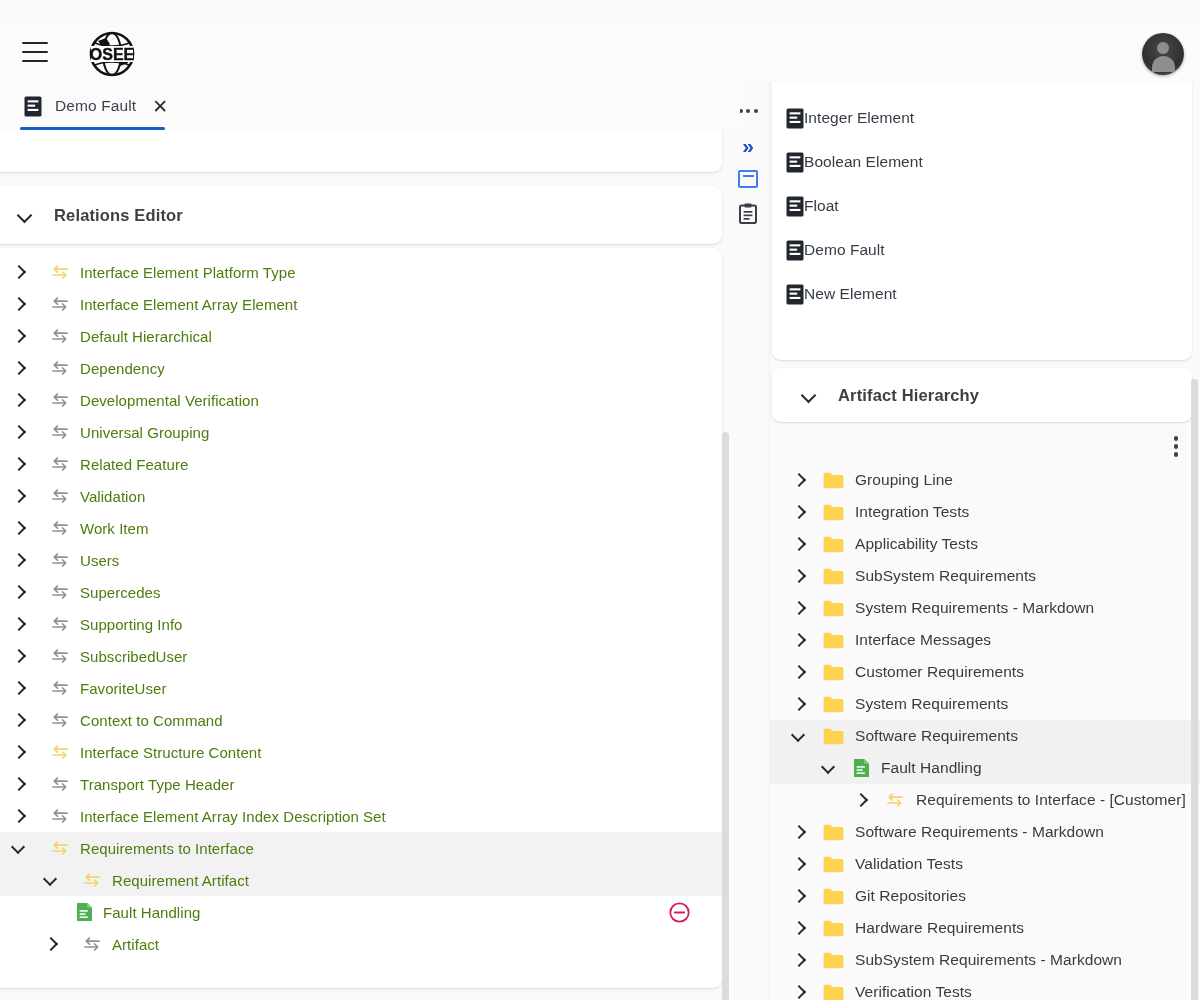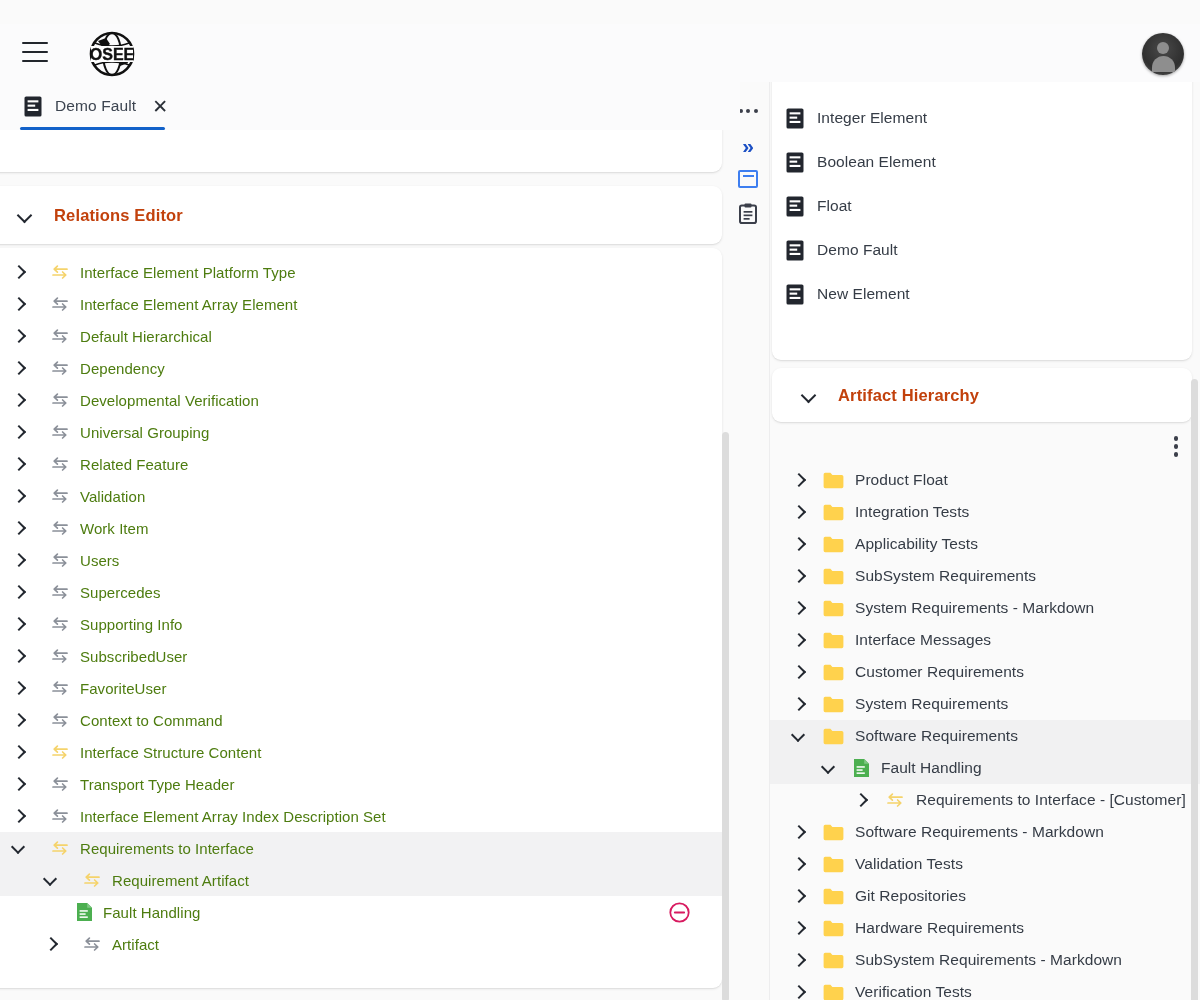--- a/index.html
+++ b/index.html
@@ -77,21 +77,21 @@
   }
   .chev-d {
     width: 14px; height: 14px; position: relative; flex: none;
   }
   .chev-d::after {
     content: ""; position: absolute; left: 1px; top: 2px;
     width: 9px; height: 9px;
     border-right: 2px solid #232830; border-bottom: 2px solid #232830;
     transform: rotate(45deg);
   }
-  .panel-title { font-size: 16.5px; font-weight: bold; color: #c2410c; letter-spacing: .15px; }
+  .panel-title { font-size: 16.5px; font-weight: bold; color: #404040; letter-spacing: .15px; }
 
   .relations-body-card {
     position: absolute; left: -12px; top: 120px; width: 734px; height: 740px;
     padding-top: 8px; overflow: hidden;
   }
 
   .rel-row {
     display: flex; align-items: center; height: 32px;
     padding-left: 24px; cursor: pointer;
   }
@@ -170,21 +170,21 @@
     flex: 1; border: 0; background: transparent; outline: none;
     font-family: "Liberation Sans", sans-serif; font-size: 16px; color: #53596a;
   }
   .search-input::placeholder { color: #5c6270; }
   .search-icon { width: 21px; height: 21px; flex: none; cursor: pointer; margin-right: 10px; }
   .ellipsis-btn { display: flex; gap: 3.5px; cursor: pointer; }
   .ellipsis-btn i { width: 4.5px; height: 4.5px; border-radius: 50%; background: #3b3f4a; display: block; }
 
   .res-row {
     position: absolute; left: 14px; width: 392px; height: 32px;
-    display: flex; align-items: center; gap: 13px; cursor: pointer;
+    display: flex; align-items: center; cursor: pointer;
   }
   .doc-icon-dark { width: 18px; height: 21px; flex: none; }
   .res-label { font-size: 15.5px; color: #353c46; letter-spacing: .05px; }
 
   .hier-card {
     position: absolute; left: 2px; top: 344px; width: 420px; height: 54px;
     background: #fff; border-radius: 9px;
     box-shadow: 0 1px 3px rgba(0,0,0,.09), 0 1px 1px rgba(0,0,0,.05);
     display: flex; align-items: center; padding-left: 30px; gap: 22px;
   }
@@ -580,21 +580,21 @@
     </div>
 
     <div class="hier-list">
       <div id="hier-rows">
           <div class="h-row">
             <span class="arrow-right"></span>
             <span class="folder"><svg viewBox="0 0 21 17" width="21" height="17">
     <path d="M0.6 2.4 a1.6 1.6 0 0 1 1.6-1.6 H7.4 l2 2.2 H18.8 a1.6 1.6 0 0 1 1.6 1.6 V14.6
              a1.6 1.6 0 0 1 -1.6 1.6 H2.2 a1.6 1.6 0 0 1 -1.6 -1.6 Z" fill="#ffd24d"></path>
   </svg></span>
-            <span class="h-label">Product Float</span>
+            <span class="h-label">Grouping Line</span>
           </div>
           <div class="h-row">
             <span class="arrow-right"></span>
             <span class="folder"><svg viewBox="0 0 21 17" width="21" height="17">
     <path d="M0.6 2.4 a1.6 1.6 0 0 1 1.6-1.6 H7.4 l2 2.2 H18.8 a1.6 1.6 0 0 1 1.6 1.6 V14.6
              a1.6 1.6 0 0 1 -1.6 1.6 H2.2 a1.6 1.6 0 0 1 -1.6 -1.6 Z" fill="#ffd24d"></path>
   </svg></span>
             <span class="h-label">Integration Tests</span>
           </div>
           <div class="h-row">

